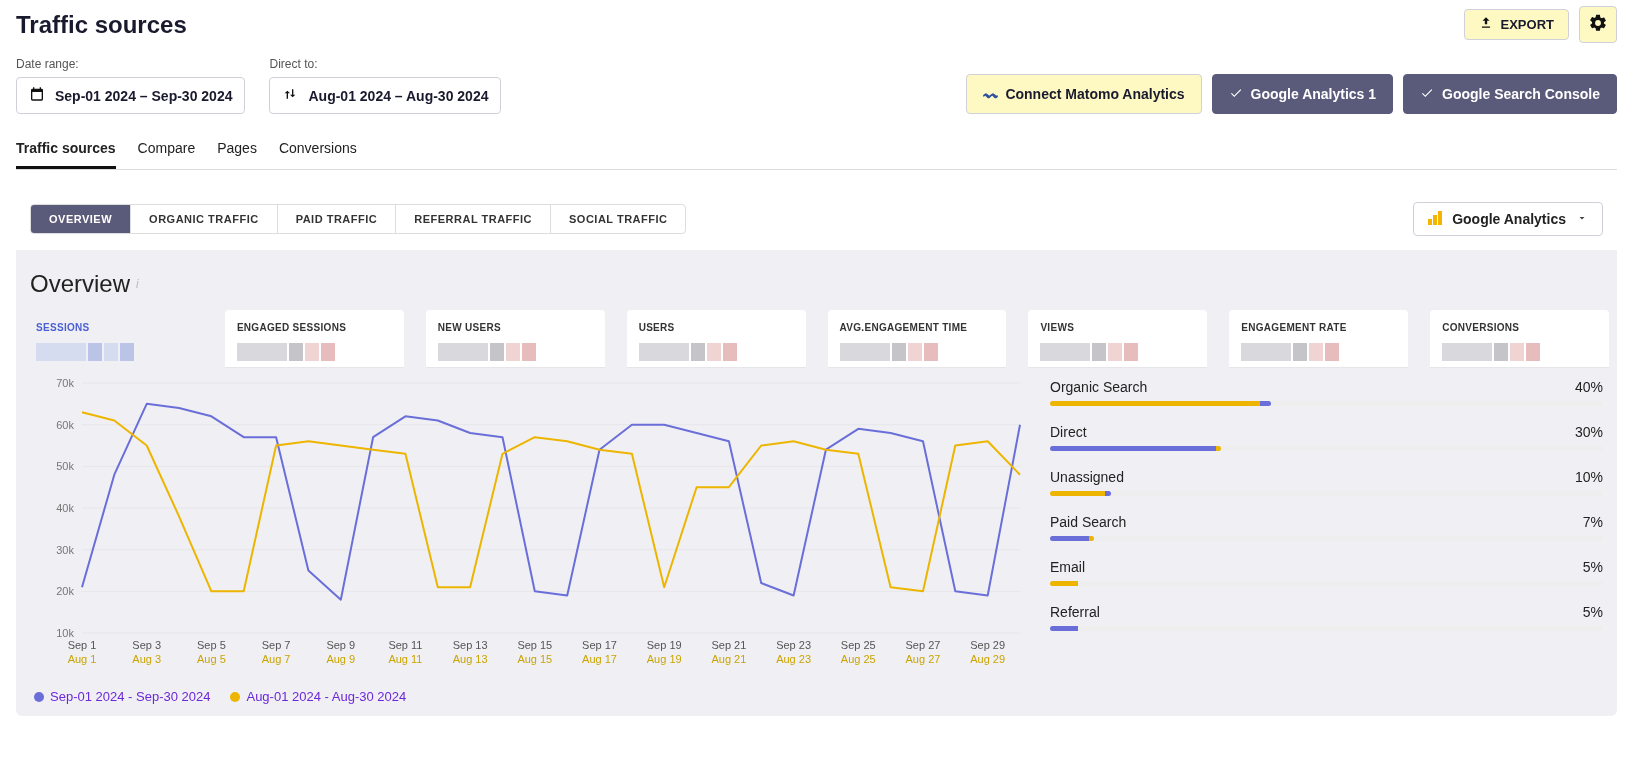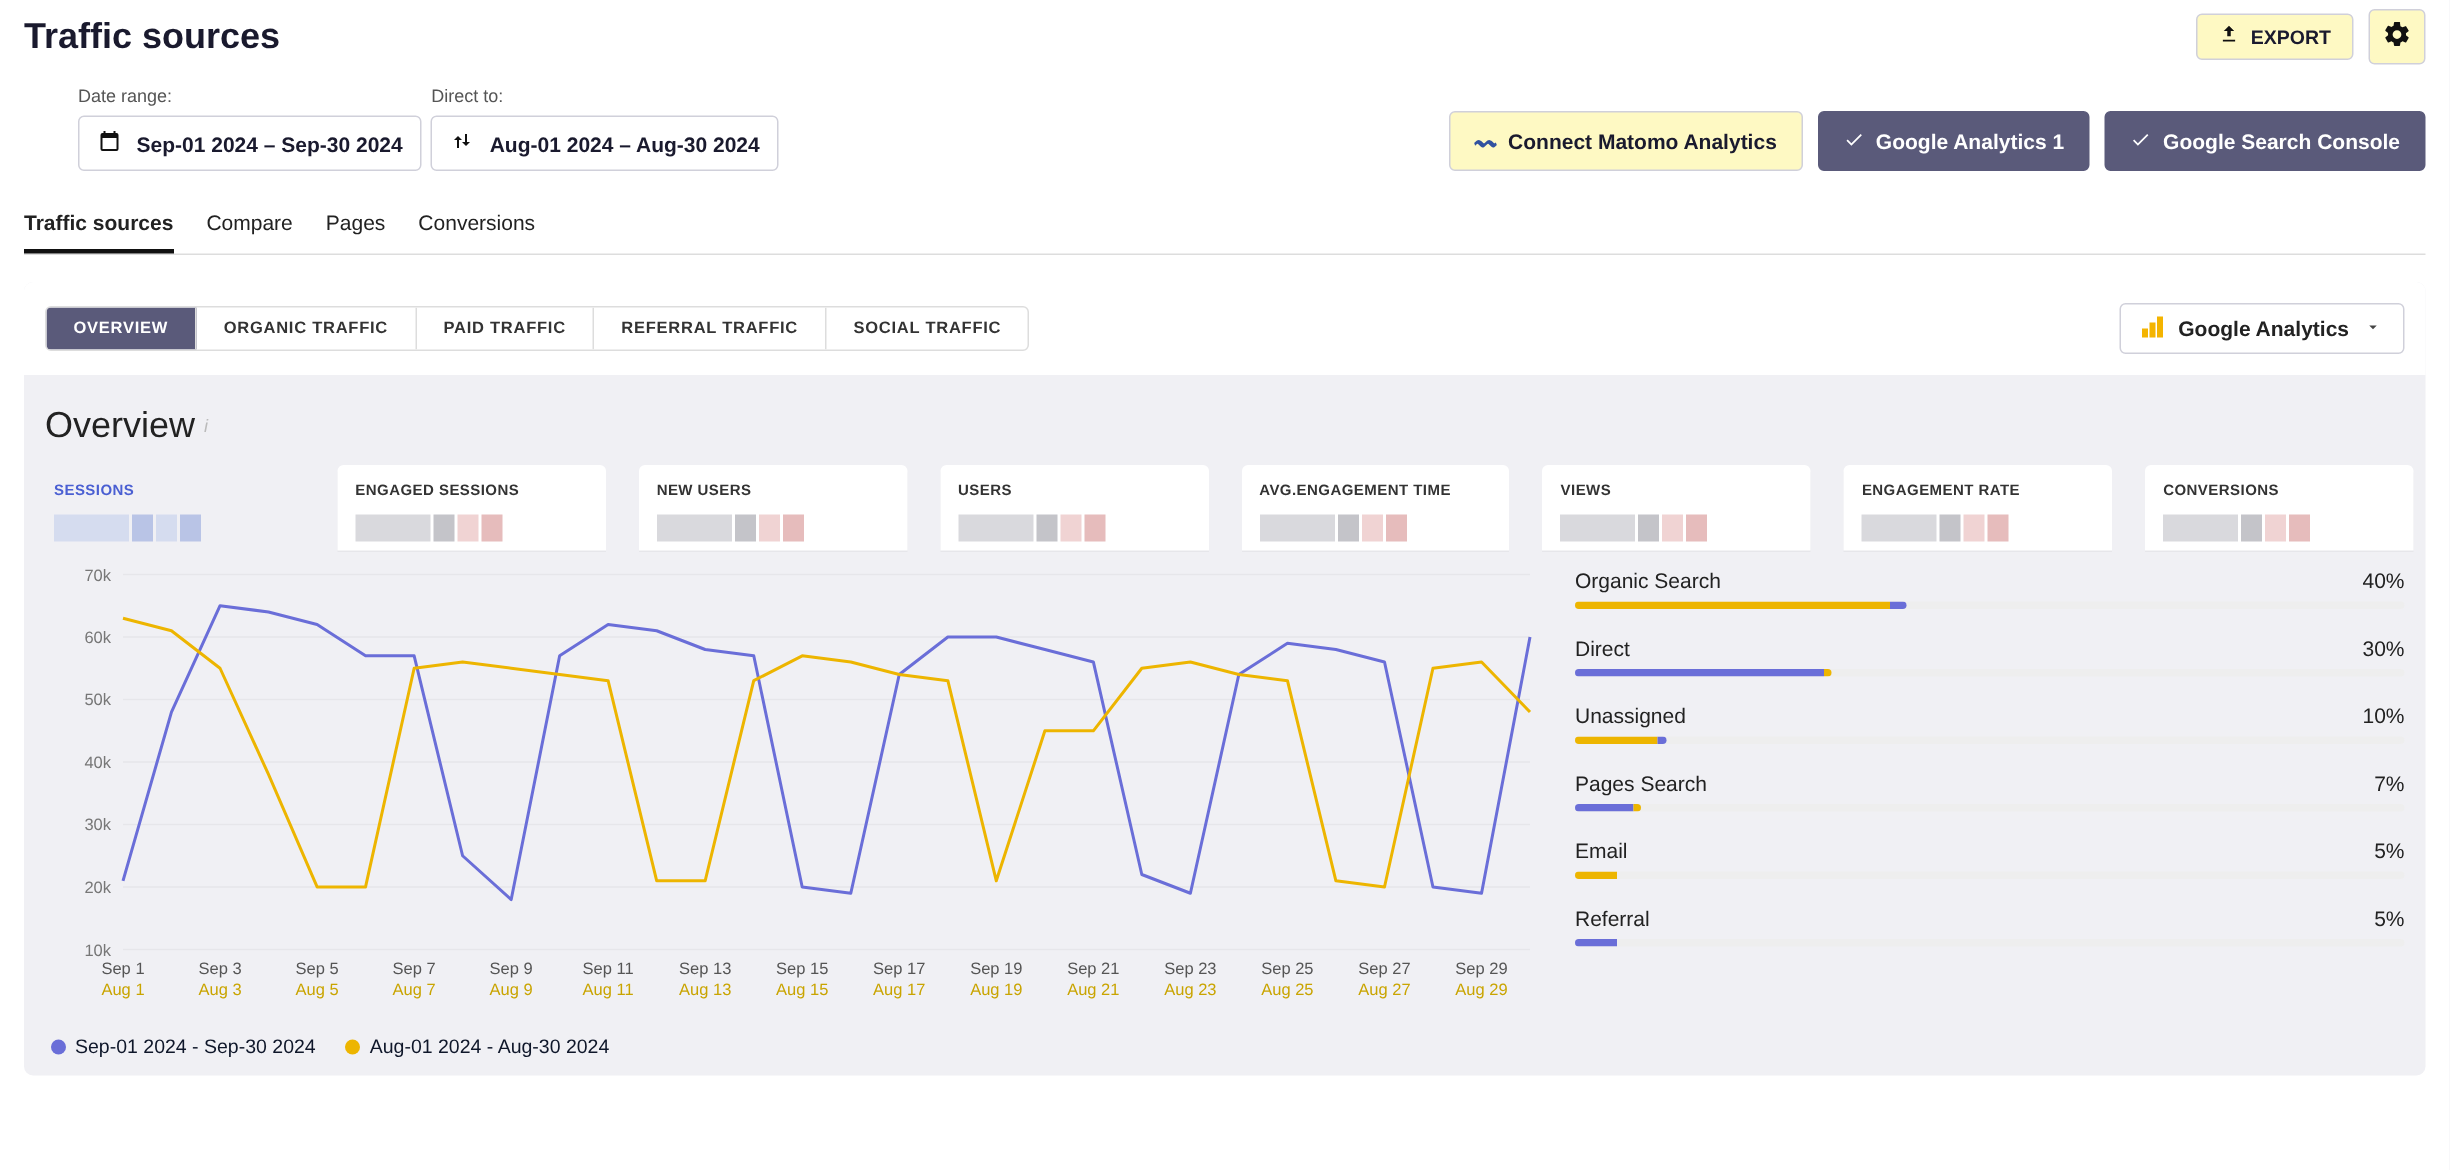--- a/index.html
+++ b/index.html
@@ -4,21 +4,21 @@
 <style>
   * { box-sizing: border-box; margin: 0; padding: 0; }
   body { font-family: -apple-system, BlinkMacSystemFont, "Segoe UI", Arial, sans-serif; background:#fff; color:#1a1a2e; width:1633px; }
   .page { padding: 6px 16px 16px 16px; }
   .topbar { display:flex; justify-content:space-between; align-items:center; margin-bottom:14px;}
   .page-title { font-size:24px; font-weight:700; color:#1a1a2e; }
   .top-actions { display:flex; gap:10px; align-items:center; }
   .btn { display:inline-flex; align-items:center; gap:8px; border:1px solid #d0d0da; background:#fef9c3; border-radius:4px; padding:6px 14px; font-size:13px; font-weight:700; color:#1a1a2e; cursor:pointer; }
   .btn.icon-only { padding:6px 8px; }
   .filters-row { display:flex; justify-content:space-between; align-items:flex-end; }
-  .date-filters { display:flex; gap:6px;margin-left:36px; }
+  .date-filters { display:flex; gap:24px; }
   .filter-col label { font-size:12px; color:#555; display:block; margin-bottom:6px; }
   .picker { display:inline-flex; align-items:center; gap:10px; border:1px solid #d0d0da; background:#fff; border-radius:4px; padding:8px 12px; font-size:14px; font-weight:700; color:#1a1a2e; cursor:pointer; }
   .integ-btns { display:flex; gap:10px; }
   .btn.integ { font-weight:700; font-size:14px; padding:9px 16px; }
   .btn.integ.primary { background:#5a5a7a; color:#fff; border-color:#5a5a7a; }
   .main-tabs { display:flex; gap:22px; border-bottom:1px solid #ddd; margin-top:20px; }
   .main-tab { font-size:14px; padding:6px 0 10px 0; font-weight:500; color:#222; cursor:pointer; }
   .main-tab.active { font-weight:600; border-bottom:3px solid #111; }
   .canvas { background:#f0f0f4; border-radius:6px; margin-top:18px; padding-bottom:6px;}
   .sub-toolbar { background:#fff; padding:14px; display:flex; justify-content:space-between; align-items:center; border-radius:6px 6px 0 0; }
@@ -35,21 +35,21 @@
   .metric-tabs { display:flex; gap:22px; padding:0 8px; }
   .metric-card { flex:1; background:#fff; border-radius:4px 4px 0 0; padding:12px 12px 6px 12px; box-shadow:0 1px 0 rgba(0,0,0,0.04); cursor:pointer; }
   .metric-card .lbl { font-size:10px; font-weight:700; letter-spacing:.3px; color:#333; }
   .metric-card.active .lbl { color:#4a5fd2; }
   .metric-card.active { background:transparent; box-shadow:none; }
   .skeleton { display:flex; gap:2px; margin-top:10px; }
   .sk { height:18px; }
   .body-row { display:flex; gap:20px; padding:6px 14px 6px 14px; }
   .chart-panel { flex:0 0 1000px; background:transparent; }
   .traffic-panel { flex:1; padding:6px 0; }
-  .legend { display:flex; gap:20px; font-size:13px; margin-top:12px; color:#0f172a; padding-left:4px; }
+  .legend { display:flex; gap:20px; font-size:13px; margin-top:12px; color:#6d28d9; padding-left:4px; }
   .legend-item { display:inline-flex; align-items:center; gap:6px; }
   .dot { width:10px; height:10px; border-radius:50%; display:inline-block; }
   .tr-row { margin-bottom:18px; }
   .tr-head { display:flex; justify-content:space-between; font-size:14px; color:#222; margin-bottom:6px; }
   .tr-bar { position:relative; height:5px; background:#eee; border-radius:3px; overflow:hidden; }
   .tr-a { position:absolute; left:0; top:0; height:5px; }
   .tr-b { position:absolute; top:0; height:5px; background:rgba(106,110,216,.95); border-radius:0 3px 3px 0; }
   svg text { font-family:inherit; }
 </style>
 </head>
@@ -326,21 +326,21 @@
               <span>Unassigned</span>
               <span>10%</span>
             </div>
             <div class="tr-bar">
               <div class="tr-a" style="width: 10%; background: rgb(237, 181, 0);"></div>
               <div class="tr-b" style="left: 10%; width: 1%; background: rgb(106, 110, 216);"></div>
             </div>
           </div>
           <div class="tr-row">
             <div class="tr-head">
-              <span>Pages Search</span>
+              <span>Paid Search</span>
               <span>7%</span>
             </div>
             <div class="tr-bar">
               <div class="tr-a" style="width: 7%; background: rgb(106, 110, 216);"></div>
               <div class="tr-b" style="left: 7%; width: 1%; background: rgb(237, 181, 0);"></div>
             </div>
           </div>
           <div class="tr-row">
             <div class="tr-head">
               <span>Email</span>

